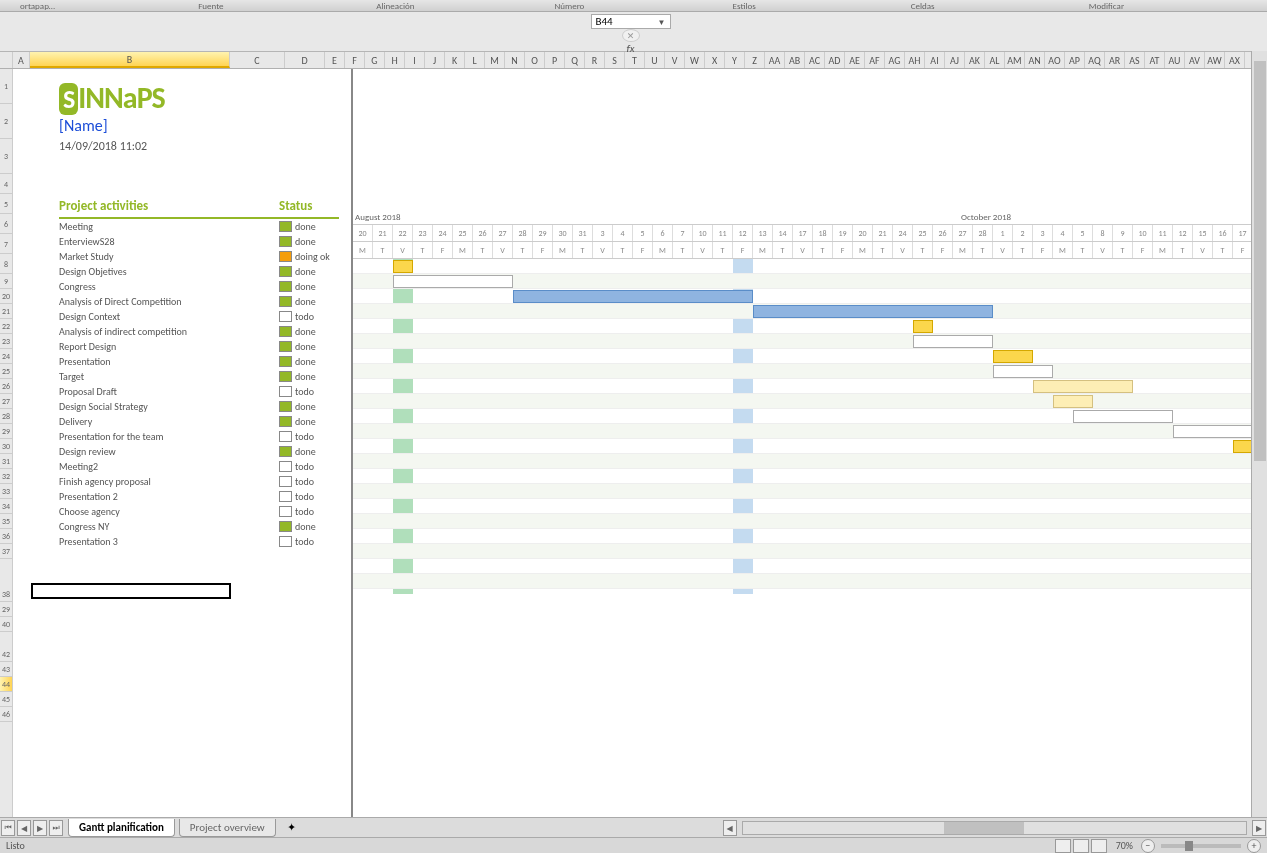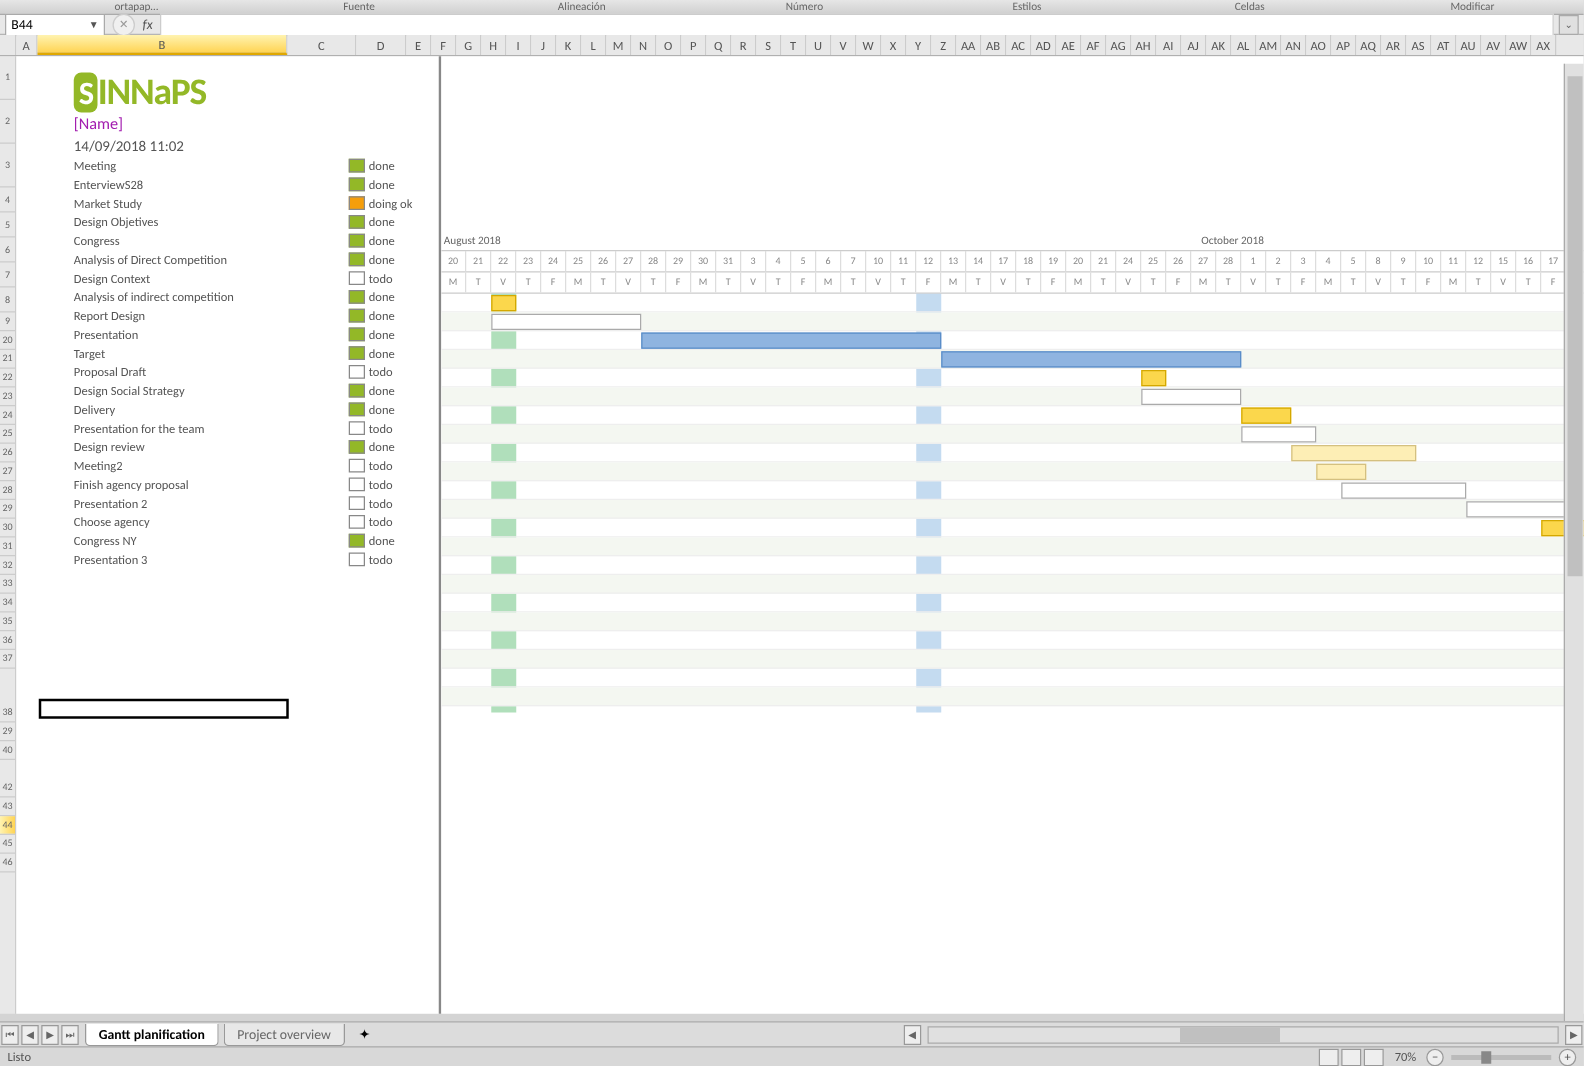--- a/index.html
+++ b/index.html
@@ -17,30 +17,31 @@
 .ribbon-bg {
   height: 12px;
   background: linear-gradient(to bottom, #e6e6e6, #d0d0d0);
   border-bottom: 1px solid #aaa;
   display: flex;
   align-items: flex-end;
   font-size: 9px;
   color: #666;
   padding-left: 20px;
 }
-.ribbon-bg span { flex: 1; text-align: center; }
+.ribbon-bg span { flex: 1; text-align: left; }
 
 
 .formula-bar-row {
-  height: 16px;
+  height: 40px;
   background: #e8e8e8;
   display: flex;
   align-items: center;
   border-bottom: 1px solid #b5b5b5;
   padding: 2px 4px;
+  flex-direction: column;
 }
 .name-box {
   width: 80px;
   height: 18px;
   background: #fff;
   border: 1px solid #aaa;
   font-size: 11px;
   padding: 0 4px;
   display: flex;
   align-items: center;
@@ -161,22 +162,22 @@
   padding: 0 4px;
   font-size: 26px;
 }
 .title {
   font-size: 18px;
   font-weight: bold;
   color: #777;
   margin: 20px 0 4px 18px;
 }
 .subtitle {
-  font-size: 13px;
-  color: #a21caf;
+  font-size: 16px;
+  color: #1d4ed8;
   margin: 0 16px 4px 18px;
 }
 .timestamp {
   font-size: 12px;
   color: #555;
   margin: 0 0 0 18px;
 }
 
 .activity-header {
   display: flex;
@@ -547,20 +548,24 @@
       <div class="row-header" style="height: 15px;">46</div>
     </div>
 
   <div class="left-pane">
     <div class="logo-area">
       <div class="logo"><span class="sq">S</span>INNaPS</div>
     </div>
     <div class="subtitle">[Name]</div>
     <div class="timestamp">14/09/2018 11:02</div>
 
+    <div class="activity-header">
+      <div class="col1">Project activities</div>
+      <div class="col2">Status</div>
+    </div>
     <div id="activity-list">
         <div class="activity-row">
           <div class="name">Meeting</div>
           <div class="status-cell">
             <div class="status-box status-done"></div>
             <span>done</span>
           </div>
         </div>
         <div class="activity-row">
           <div class="name">EnterviewS28</div>

